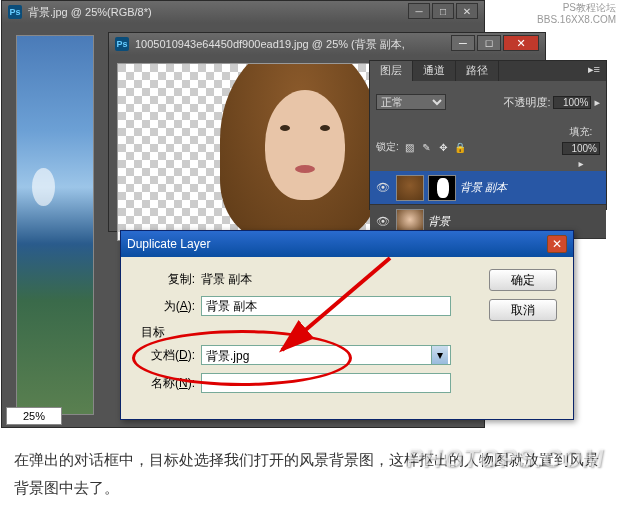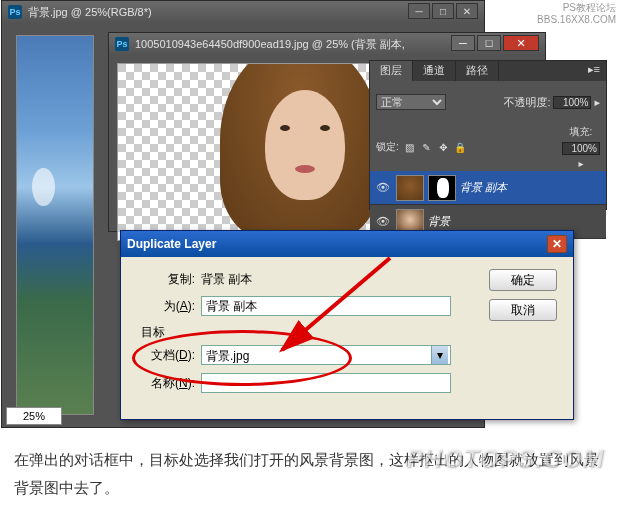--- a/index.html
+++ b/index.html
@@ -52,21 +52,21 @@
 .eye { width: 18px; height: 18px; display: flex; align-items: center; justify-content: center; }
 .thumb { width: 28px; height: 26px; border: 1px solid #888; background: #888; }
 .thumb.woman-t { background: radial-gradient(circle at 50% 40%, #8b5a2b, #5d3a17); }
 .thumb.mask-t { background: #000; position: relative; }
 .thumb.mask-t::after { content: ''; position: absolute; top: 2px; left: 8px; width: 12px; height: 20px; background: #fff; border-radius: 40%; }
 .thumb.bg-t { background: radial-gradient(circle at 50% 40%, #e8c5a8, #5d3a17); }
 .layer-name { font-size: 11px; color: #fff; font-style: italic; }
 
 
 .dialog { position: absolute; left: 120px; top: 230px; width: 454px; background: #ece9d8; border: 1px solid #0a246a; box-shadow: 2px 2px 6px rgba(0,0,0,0.4); }
-.dialog-title { height: 26px; background: linear-gradient(#2a6bcf, #0a4da0); color: #fff; display: flex; align-items: center; padding: 11px 6px; font-size: 12px; font-weight: bold; }
+.dialog-title { height: 26px; background: linear-gradient(#2a6bcf, #0a4da0); color: #fff; display: flex; align-items: center; padding: 11px 6px; font-size: 12px; font-weight: normal; }
 .dialog-title .close { margin-left: auto; width: 20px; height: 18px; background: #d04a2c; border: 1px solid #842; display: flex; align-items: center; justify-content: center; font-size: 12px; cursor: pointer; border-radius: 2px; }
 .dialog-body { padding: 14px 16px 18px 16px; font-size: 12px; color: #000; position: relative; }
 .dialog-body .row { display: flex; align-items: center; margin-bottom: 8px; }
 .dialog-body .lbl { width: 58px; text-align: right; margin-right: 6px; }
 .dialog-body .lbl .ul { text-decoration: underline; }
 .dialog-body input[type=text], .dialog-body .select { flex: 1; max-width: 250px; border: 1px solid #7a9; background: #fff; padding: 2px 4px; font-size: 12px; height: 20px; }
 .dialog-body .select { display: flex; position: relative; }
 .dialog-body .select::after { content: '▾'; position: absolute; right: 2px; top: 0; width: 16px; height: 18px; background: linear-gradient(#cde, #9bd); text-align: center; line-height: 18px; border-left: 1px solid #7a9; }
 .dialog-body .group-label { color: #000; margin: 6px 0 4px 4px; }
 .dialog-buttons { position: absolute; right: 16px; top: 12px; display: flex; flex-direction: column; gap: 8px; }

